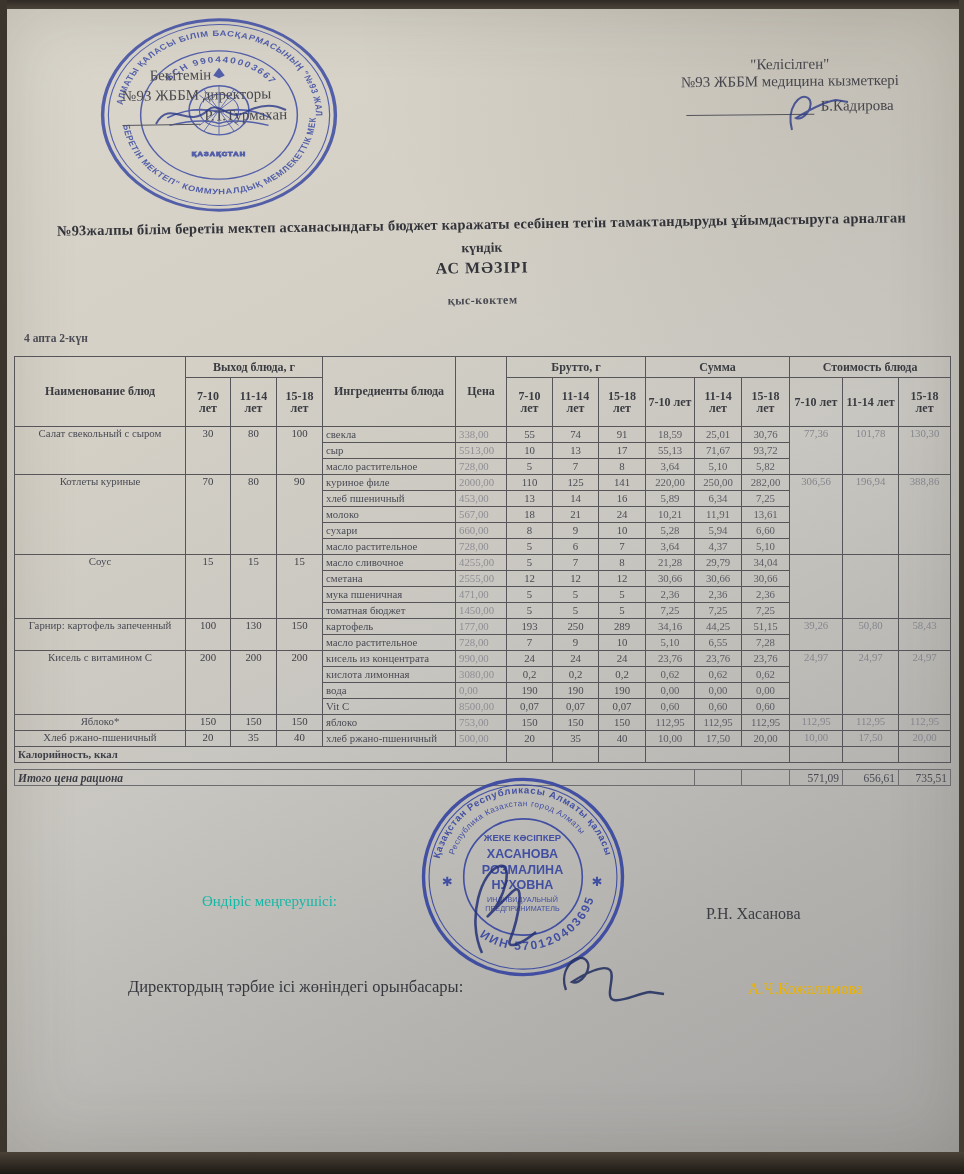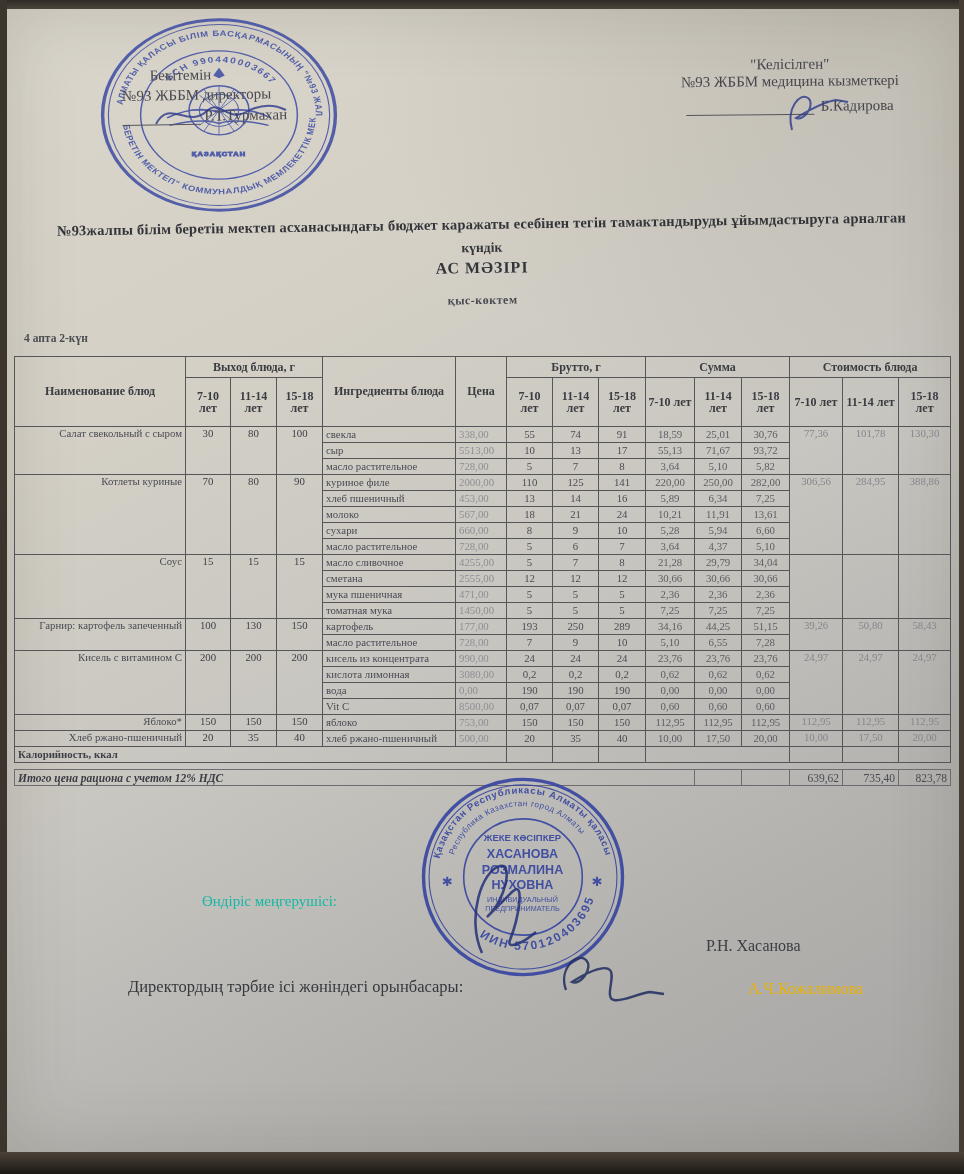--- a/index.html
+++ b/index.html
@@ -45,38 +45,38 @@
   .week-label{left:24px;top:332px;font-weight:bold;font-size:11.5px;color:#4c4d54;}
 
   
   table{border-collapse:collapse;}
   .menu-table{left:14px;top:356px;width:936px;table-layout:fixed;}
   .menu-table th,.menu-table td{border:1px solid #55555a;overflow:hidden;}
   .menu-table th{font-size:12px;font-weight:bold;color:#3b3c42;padding:1px 2px;line-height:12.5px;}
   .menu-table thead tr:first-child th{height:18px;}
   .menu-table thead tr:last-child th{height:46px;}
   .menu-table td{font-size:10.8px;line-height:12.5px;height:15px;padding:0 3px;}
-  .c-dish{text-align:right;vertical-align:top;color:#4b4c55;font-size:11px;}
+  .c-dish{text-align:center;vertical-align:top;color:#4b4c55;font-size:11px;}
   .c-out{text-align:center;vertical-align:top;color:#3f4048;}
   .c-ing{text-align:left;color:#4a4b55;}
   .c-price{text-align:left;color:#8e8e95;}
   .c-brutto{text-align:center;color:#4b4c54;}
   .c-sum{text-align:center;color:#5c5d65;}
   .c-cost{text-align:center;vertical-align:top;color:#85868e;}
   .c-cal{text-align:left;font-weight:bold;color:#3e3f46;font-size:11px;height:18px;margin-top:18px;}
 
   
   .totals-table{left:14px;top:769px;width:936px;table-layout:fixed;}
   .totals-table td{border:1px solid #6b6b70;font-size:11.5px;height:15px;padding:0 3px;}
   .t-label{font-style:italic;font-weight:bold;text-align:left;color:#3c3d44;}
   .t-val{text-align:right;color:#494a53;font-size:11px;}
 
   
   .footer-line1-label{left:202px;top:893px;font-size:15px;color:#14b8a6;}
-  .footer-line1-name{left:706px;top:937px;font-size:16px;color:#3c3d43;}
+  .footer-line1-name{left:706px;top:905px;font-size:16px;color:#3c3d43;}
   .footer-line2-label{left:128px;top:977px;font-size:16.5px;color:#37383e;}
   .footer-line2-name{left:748px;top:980px;font-size:16px;color:#eab308;}
   svg text{font-family:"Liberation Sans","DejaVu Sans",sans-serif;}
 </style>
 </head>
 <body>
 
 <div class="paper"></div>
 <div class="edge-top"></div>
 <div class="edge-left"></div>
@@ -235,21 +235,21 @@
         <td class="c-out" rowspan="5">90</td>
         <td class="c-ing">куриное филе</td>
         <td class="c-price">2000,00</td>
         <td class="c-brutto">110</td>
         <td class="c-brutto">125</td>
         <td class="c-brutto">141</td>
         <td class="c-sum">220,00</td>
         <td class="c-sum">250,00</td>
         <td class="c-sum">282,00</td>
         <td class="c-cost" rowspan="5">306,56</td>
-        <td class="c-cost" rowspan="5">284,95</td>
+        <td class="c-cost" rowspan="5">196,94</td>
         <td class="c-cost" rowspan="5">388,86</td>
       </tr>
       <tr>
         <td class="c-ing">хлеб пшеничный</td>
         <td class="c-price">453,00</td>
         <td class="c-brutto">13</td>
         <td class="c-brutto">14</td>
         <td class="c-brutto">16</td>
         <td class="c-sum">5,89</td>
         <td class="c-sum">6,34</td>
@@ -316,21 +316,21 @@
         <td class="c-ing">мука пшеничная</td>
         <td class="c-price">471,00</td>
         <td class="c-brutto">5</td>
         <td class="c-brutto">5</td>
         <td class="c-brutto">5</td>
         <td class="c-sum">2,36</td>
         <td class="c-sum">2,36</td>
         <td class="c-sum">2,36</td>
       </tr>
       <tr>
-        <td class="c-ing">томатная мука</td>
+        <td class="c-ing">томатная бюджет</td>
         <td class="c-price">1450,00</td>
         <td class="c-brutto">5</td>
         <td class="c-brutto">5</td>
         <td class="c-brutto">5</td>
         <td class="c-sum">7,25</td>
         <td class="c-sum">7,25</td>
         <td class="c-sum">7,25</td>
       </tr>
       <tr>
         <td class="c-dish" rowspan="2">Гарнир: картофель запеченный</td>
@@ -466,26 +466,26 @@
       <col style="width:47px">
     <col style="width:49px">
       <col style="width:47px">
       <col style="width:48px">
     <col style="width:53px">
       <col style="width:56px">
       <col style="width:52px">
   </colgroup>
   <tbody>
       <tr>
-        <td class="t-label" colspan="10">Итого цена рациона с учетом 12% НДС</td>
+        <td class="t-label" colspan="10">Итого цена рациона</td>
         <td class="t-val"></td>
         <td class="t-val"></td>
-        <td class="t-val">639,62</td>
-        <td class="t-val">735,40</td>
-        <td class="t-val">823,78</td>
+        <td class="t-val">571,09</td>
+        <td class="t-val">656,61</td>
+        <td class="t-val">735,51</td>
       </tr>
     </tbody>
 </table>
 
 <svg class="abs" style="left:420px;top:776px;width:206px;height:202px;opacity:0.9" viewBox="0 0 205 205" preserveAspectRatio="none">
   <g fill="none" stroke="#3544a0">
     <circle cx="102.5" cy="102.5" r="99" stroke-width="3.4"></circle>
     <circle cx="102.5" cy="102.5" r="93.5" stroke-width="1.1"></circle>
     <circle cx="102.5" cy="102.5" r="59" stroke-width="1.6"></circle>
   </g>

